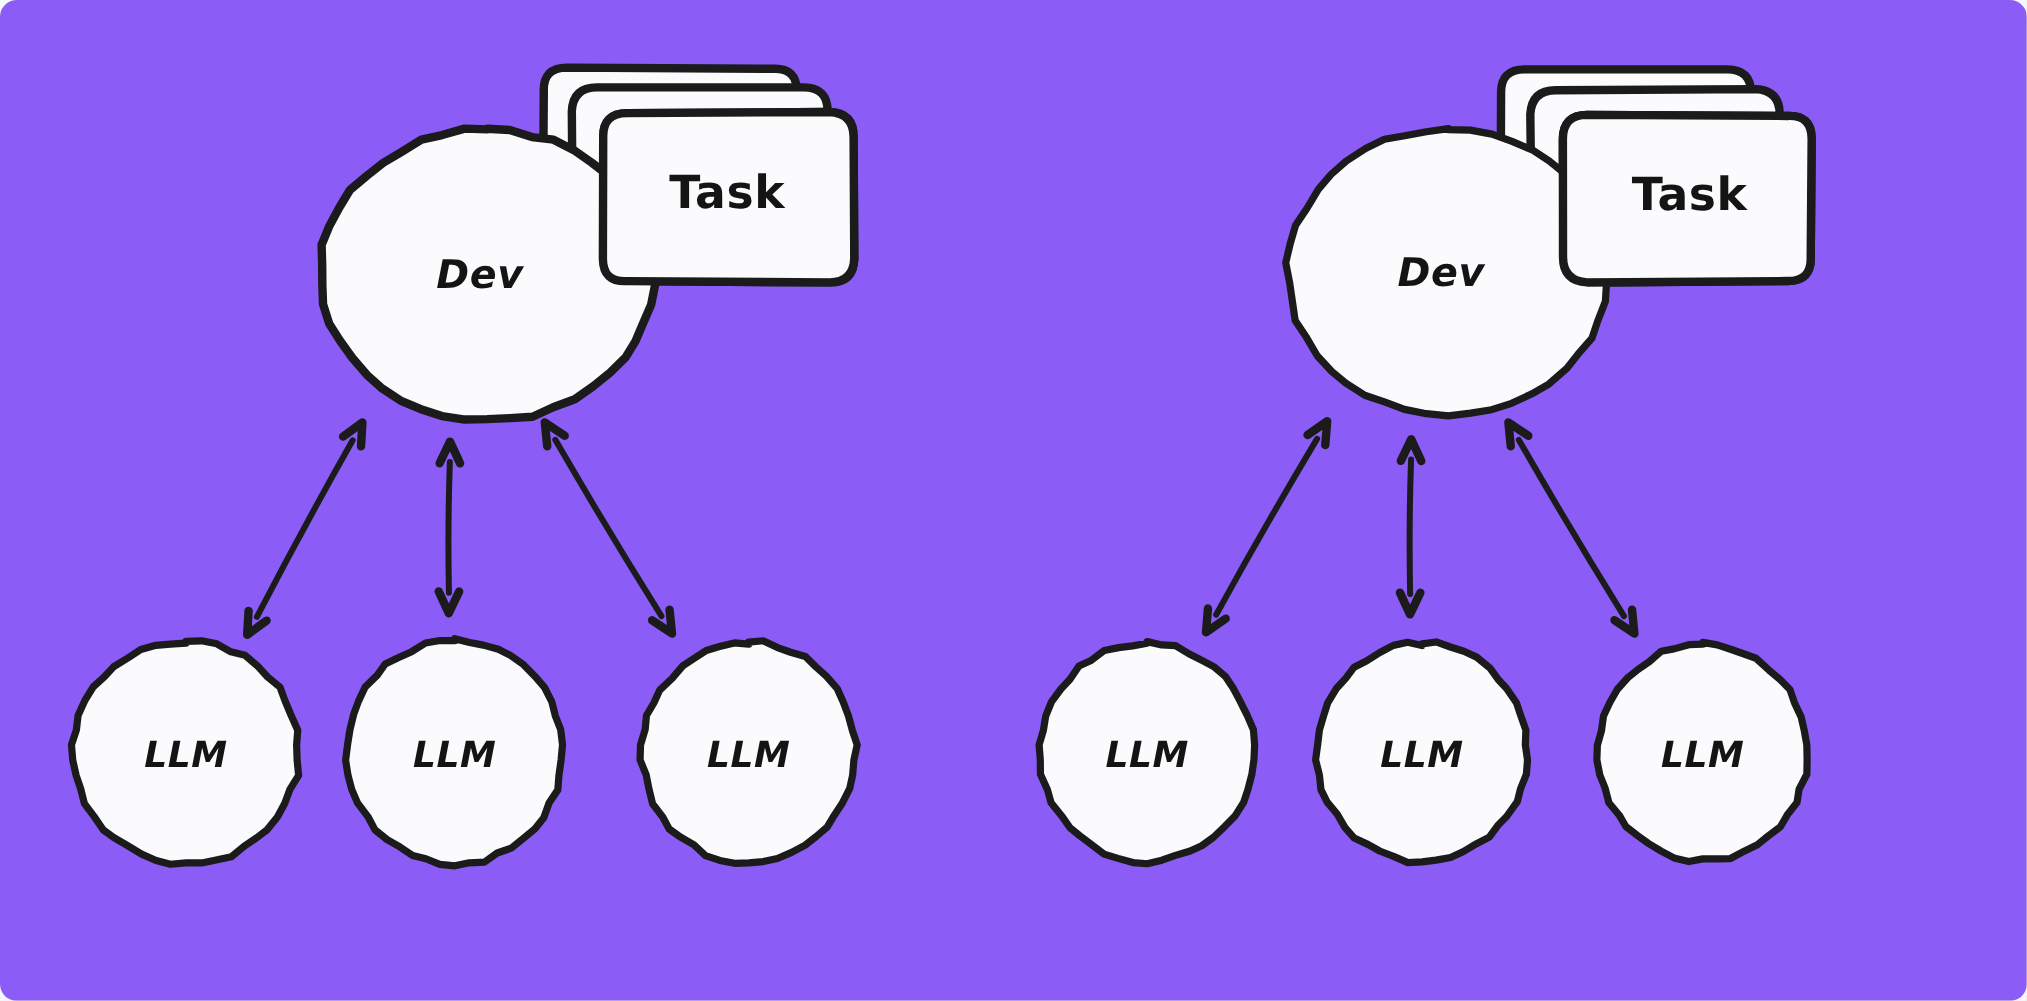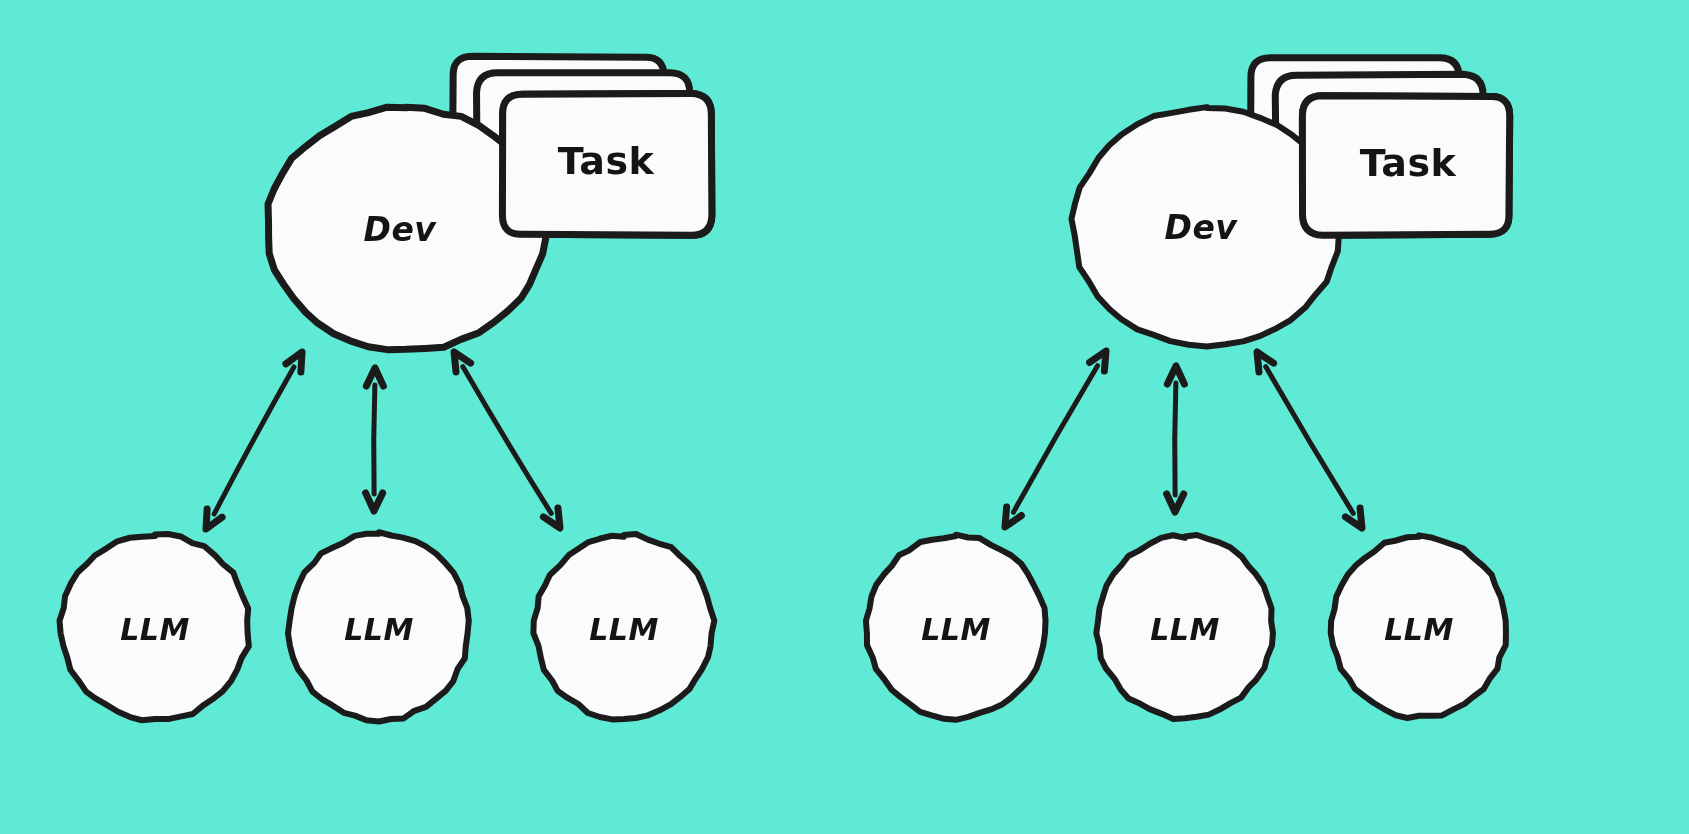--- a/index.html
+++ b/index.html
@@ -52,21 +52,21 @@
     font-style: italic;
     letter-spacing: 0.5px;
   }
   .label-dev { font-size: 33px; }
   .label-llm { font-size: 30px; }
   .label-task { font-size: 38px; font-style: normal; }
 </style>
 </head>
 <body>
 
-<div id="canvas" style="background: #5eead4;">
+<div id="canvas" style="background: #8b5cf6; border-radius: 14px;">
   <svg class="diagram" viewBox="0 0 1689 834">
     <g id="panels-root">
         <g>
           <g>
             <path class="shape-stroke" d="M472.3461371199228,56.35052980091423 L644.0778570792638,57.33146818904206 Q664.0778570792638,56.35052980091423 664.0778570792638,76.35052980091423 L663.6093458854593,187.515851861611 Q664.0778570792638,207.515851861611 644.0778570792638,207.515851861611 L472.3461371199228,207.18197484528645 Q452.3461371199228,207.515851861611 452.3461371199228,187.515851861611 L453.16652982244267,76.35052980091423 Q452.3461371199228,56.35052980091423 472.3461371199228,56.35052980091423 Z" stroke-width="7"></path>
             <path class="shape-stroke" d="M497.3797766705975,72.82361661707982 L669.7105351183563,72.85382617944852 Q689.7105351183563,72.82361661707982 689.7105351183563,92.82361661707982 L689.7433271876537,204.92887242259457 Q689.7105351183563,224.92887242259457 669.7105351183563,224.92887242259457 L497.3797766705975,225.6090098080225 Q477.3797766705975,224.92887242259457 477.3797766705975,204.92887242259457 L476.5222464560531,92.82361661707982 Q477.3797766705975,72.82361661707982 497.3797766705975,72.82361661707982 Z" stroke-width="7"></path>
             <path class="shape-stroke" d="M522.4134162212722,94.29670343324543 L691.3432131574489,93.37618416985498 Q711.3432131574489,94.29670343324543 711.3432131574489,114.29670343324543 L711.8773084898479,215.34189298357813 Q711.3432131574489,235.34189298357813 691.3432131574489,235.34189298357813 L522.4134162212722,234.23604477075858 Q502.4134162212722,235.34189298357813 502.4134162212722,215.34189298357813 L502.67796308966354,114.29670343324543 Q502.4134162212722,94.29670343324543 522.4134162212722,94.29670343324543 Z" stroke-width="7"></path>
           </g>
           <path class="shape-stroke" d="M406.00,107.26 L424.78,108.33 L443.30,114.25 L461.25,116.38 L479.13,125.69 L493.09,135.57 L507.11,146.36 L520.08,158.75 L527.70,172.94 L537.17,188.87 L542.87,204.63 L546.14,220.70 L545.90,237.36 L542.63,253.83 L535.69,269.87 L529.60,284.24 L521.18,298.00 L508.29,310.56 L494.37,321.85 L478.99,332.72 L460.94,339.40 L443.79,347.26 L425.17,348.40 L406.00,349.30 L387.33,349.64 L368.20,346.71 L350.18,340.80 L333.73,333.77 L317.62,323.03 L305.72,312.37 L293.54,298.17 L283.39,284.00 L274.37,269.88 L269.21,253.58 L268.61,237.32 L268.49,220.88 L268.00,204.02 L274.14,189.02 L282.80,172.94 L291.60,158.33 L305.74,146.44 L319.46,135.64 L333.67,127.15 L351.17,116.41 L368.43,112.56 L387.12,107.21 L406.00,107.78 Z" stroke-width="7"></path>
           <path class="shape-stroke" d="M522.4134162212722,94.29670343324543 L691.3432131574489,93.37618416985498 Q711.3432131574489,94.29670343324543 711.3432131574489,114.29670343324543 L711.8773084898479,215.34189298357813 Q711.3432131574489,235.34189298357813 691.3432131574489,235.34189298357813 L522.4134162212722,234.23604477075858 Q502.4134162212722,235.34189298357813 502.4134162212722,215.34189298357813 L502.67796308966354,114.29670343324543 Q502.4134162212722,94.29670343324543 522.4134162212722,94.29670343324543 Z" stroke-width="7"></path>

